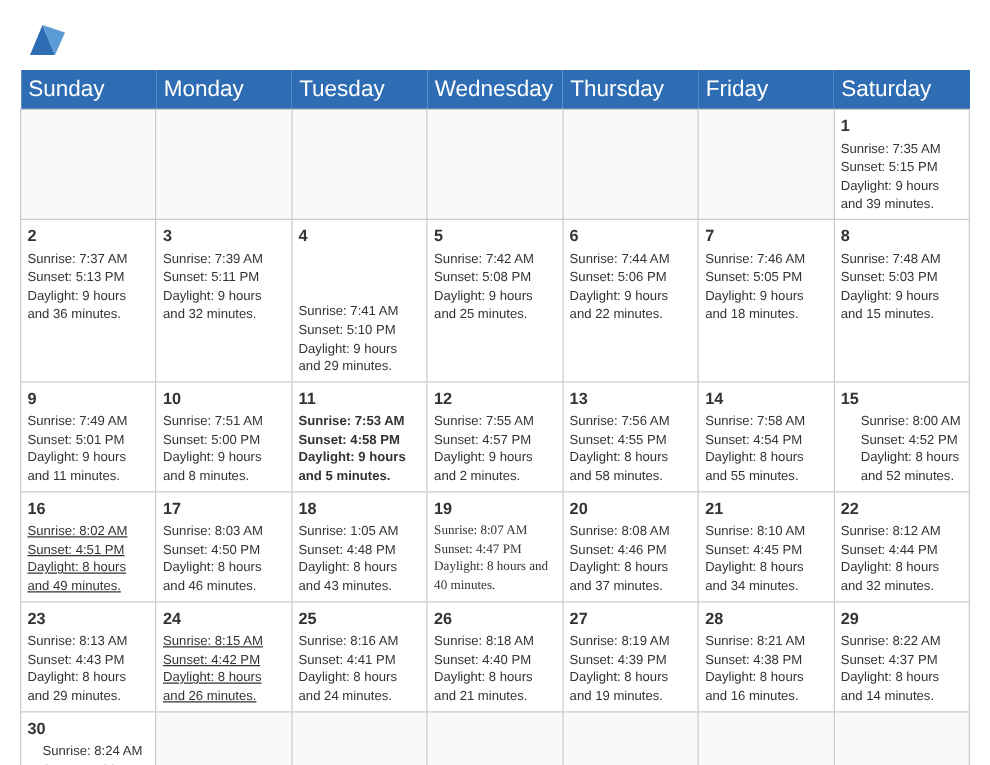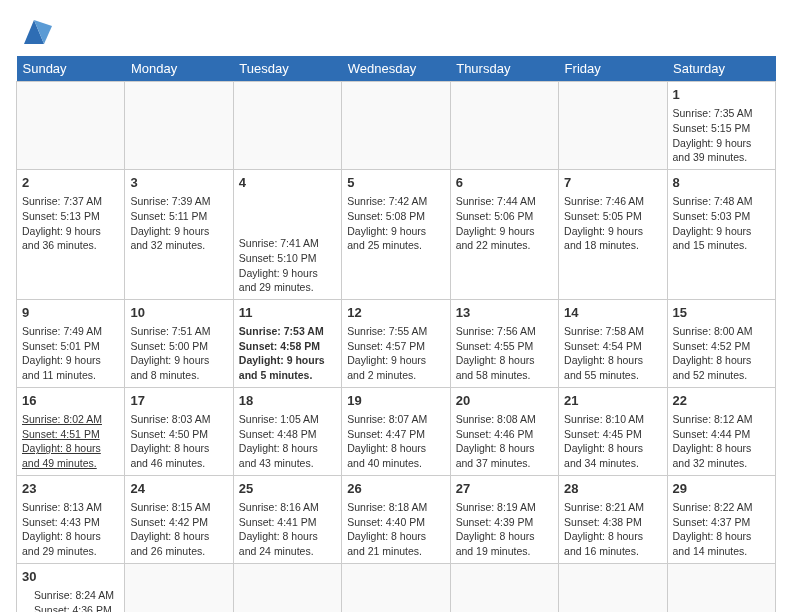--- a/index.html
+++ b/index.html
@@ -40,21 +40,21 @@
     table {
       width: 100%;
       border-collapse: collapse;
       font-size: 11px;
     }
     thead tr th {
       background: #2e6db4;
       color: #fff;
       text-align: left;
       padding: 5px 6px;
-      font-size: 13px;
+      font-size: 18px;
       font-weight: normal;
     }
     tbody tr td {
       border: 1px solid #ccc;
       vertical-align: top;
       padding: 4px 5px;
       width: calc(100% / 7);
       min-height: 70px;
       color: #333;
       line-height: 1.4;
@@ -195,21 +195,21 @@
 Daylight: 8 hours and 58 minutes.</div>
         </td>
         <td>
           <span class="day-num">14</span>
           <div class="day-info" style="white-space: pre-line;">Sunrise: 7:58 AM
 Sunset: 4:54 PM
 Daylight: 8 hours and 55 minutes.</div>
         </td>
         <td>
           <span class="day-num">15</span>
-          <div class="day-info" style="white-space: pre-line;">Sunrise: 8:00 AM
+          <div class="day-info" style="white-space: pre-line; margin-left: 16px;">Sunrise: 8:00 AM
 Sunset: 4:52 PM
 Daylight: 8 hours and 52 minutes.</div>
         </td>
       </tr>
       <tr>
         <td>
           <span class="day-num">16</span>
           <div class="day-info" style="white-space: pre-line; text-decoration: underline;">Sunrise: 8:02 AM
 Sunset: 4:51 PM
 Daylight: 8 hours and 49 minutes.</div>
@@ -221,21 +221,21 @@
 Daylight: 8 hours and 46 minutes.</div>
         </td>
         <td>
           <span class="day-num">18</span>
           <div class="day-info" style="white-space: pre-line;">Sunrise: 1:05 AM
 Sunset: 4:48 PM
 Daylight: 8 hours and 43 minutes.</div>
         </td>
         <td>
           <span class="day-num">19</span>
-          <div class="day-info" style="white-space: pre-line;">Sunrise: 8:07 AM
+          <div class="day-info" style="white-space: pre-line; font-family: Liberation Serif, serif;">Sunrise: 8:07 AM
 Sunset: 4:47 PM
 Daylight: 8 hours and 40 minutes.</div>
         </td>
         <td>
           <span class="day-num">20</span>
           <div class="day-info" style="white-space: pre-line;">Sunrise: 8:08 AM
 Sunset: 4:46 PM
 Daylight: 8 hours and 37 minutes.</div>
         </td>
         <td>
@@ -253,21 +253,21 @@
       </tr>
       <tr>
         <td>
           <span class="day-num">23</span>
           <div class="day-info" style="white-space: pre-line;">Sunrise: 8:13 AM
 Sunset: 4:43 PM
 Daylight: 8 hours and 29 minutes.</div>
         </td>
         <td>
           <span class="day-num">24</span>
-          <div class="day-info" style="white-space: pre-line;">Sunrise: 8:15 AM
+          <div class="day-info" style="white-space: pre-line; text-decoration: underline;">Sunrise: 8:15 AM
 Sunset: 4:42 PM
 Daylight: 8 hours and 26 minutes.</div>
         </td>
         <td>
           <span class="day-num">25</span>
           <div class="day-info" style="white-space: pre-line;">Sunrise: 8:16 AM
 Sunset: 4:41 PM
 Daylight: 8 hours and 24 minutes.</div>
         </td>
         <td>

